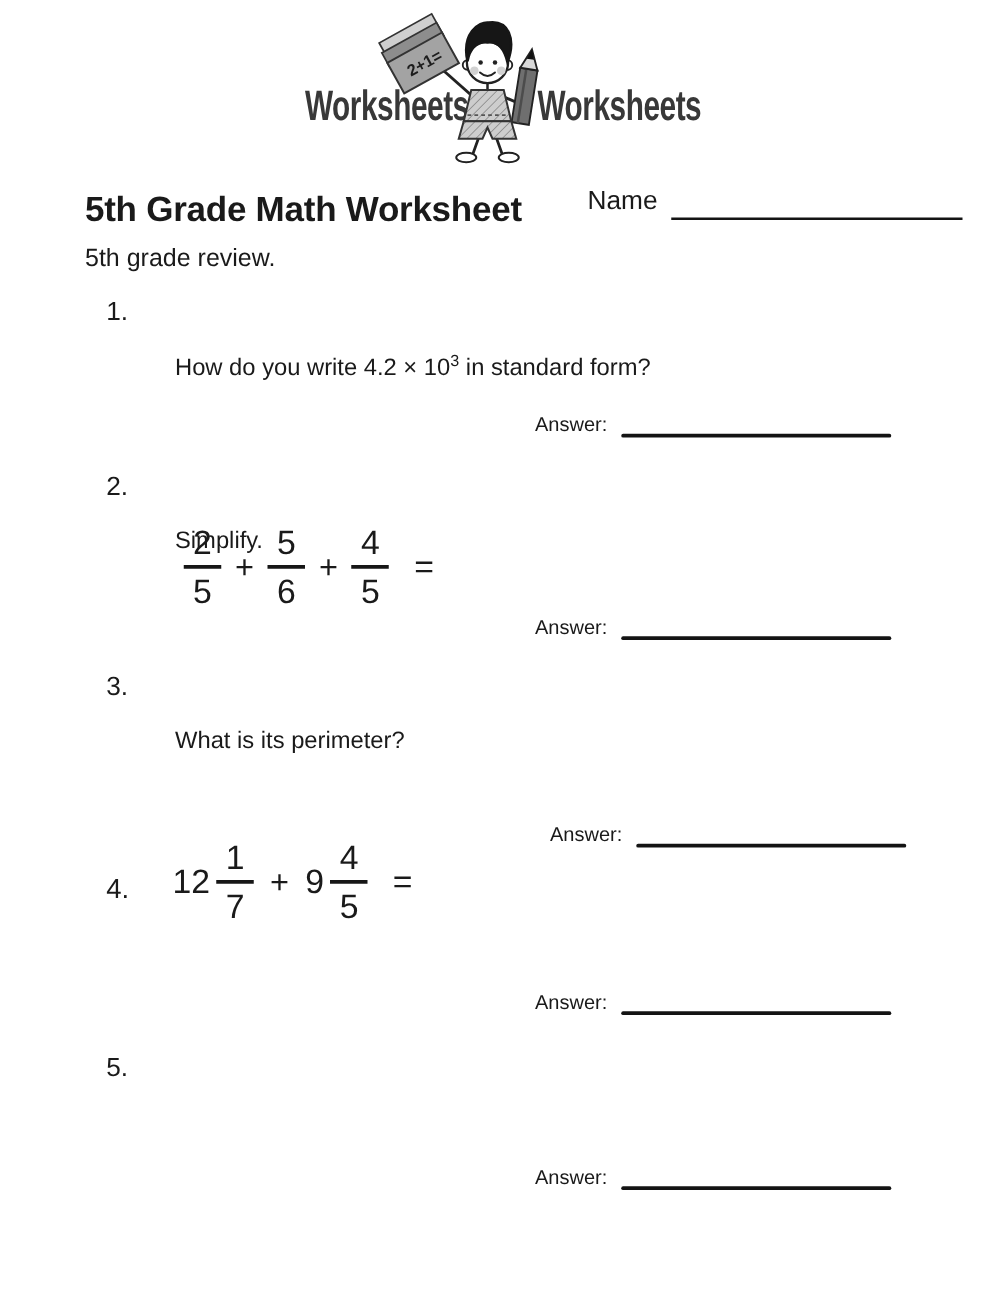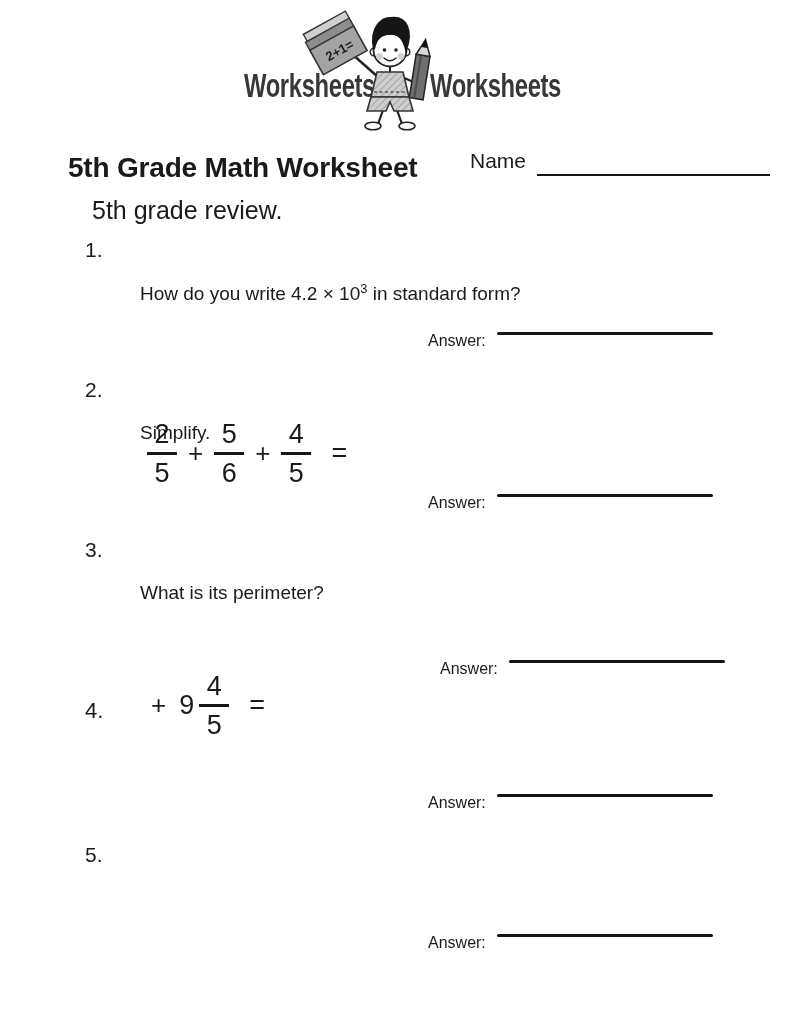--- a/index.html
+++ b/index.html
@@ -13,21 +13,21 @@
     font-size:34px; font-weight:bold; color:#383838;
     letter-spacing:-0.5px; white-space:nowrap;
     transform:scaleX(0.70); transform-origin:left top;
   }
   .logo-text.left  { left:244px; }
   .logo-text.right { left:430px; }
   .mascot { position:absolute; left:295px; top:5px; }
 
   
   .title    { position:absolute; left:68px;  top:152px; font-size:28px; letter-spacing:-0.2px; }
-  .subtitle { position:absolute; left:68px;  top:196px; font-size:25px;margin-left:24px; }
+  .subtitle { position:absolute; left:68px;  top:196px; font-size:20px; }
   .name-label { position:absolute; left:470px; top:149px; font-size:21px; }
   .name-line  { position:absolute; left:537px; top:174px; width:233px; height:2px; background:#141414; }
 
   
   .q { position:absolute; display:flex; align-items:flex-start; }
   .qnum  { font-size:21px; width:55px; flex:0 0 55px; }
   .qtext { font-size:19px; line-height:1.42; white-space:pre-wrap;margin-top:42px; }
   .qtext sup { font-size:0.68em; }
 
   .q1 { left:85px; top:238px; }
@@ -44,21 +44,21 @@
   .frac { display:inline-flex; flex-direction:column; align-items:center; line-height:1.12; min-width:30px; }
   .frac .bar { width:100%; height:2.5px; background:#161616; margin:3px 0; }
   .frac .n, .frac .d { padding:0 6px; }
   .op { margin:0 11px; font-size:26px; }
   .eq { margin-left:20px; font-size:27px; }
   .whole { margin-right:5px; }
   .mixed { display:inline-flex; align-items:center; }
   .gap-plus { margin:0 13px; }
 
   
-  .answer { position:absolute; display:flex; align-items:flex-start; }
+  .answer { position:absolute; display:flex; align-items:flex-end; }
   .answer .lbl  { font-size:16px; margin-right:11px; }
   .answer .line { width:216px; height:3px; background:#141414; border-radius:2px; }
   .a1 { left:428px; top:332px; }
   .a2 { left:428px; top:494px; }
   .a3 { left:440px; top:660px; }
   .a4 { left:428px; top:794px; }
   .a5 { left:428px; top:934px; }
 
   
   .footer { position:absolute; left:0; top:997px; width:100%; text-align:center; font-size:17px; }
@@ -172,20 +172,28 @@
   </div>
   <div class="answer a3">
     <span class="lbl">Answer:</span>
     <span class="line"></span>
   </div>
 
   <div class="q q4">
     <span class="qnum">4.</span>
   </div>
   <div class="expr expr-q4">
+    <span class="mixed">
+      <span class="whole">12</span>
+      <span class="frac">
+        <span class="n">1</span>
+        <span class="bar"></span>
+        <span class="d">7</span>
+      </span>
+    </span>
     <span class="op gap-plus">+</span>
     <span class="mixed">
       <span class="whole">9</span>
       <span class="frac">
         <span class="n">4</span>
         <span class="bar"></span>
         <span class="d">5</span>
       </span>
     </span>
     <span class="eq">=</span>

